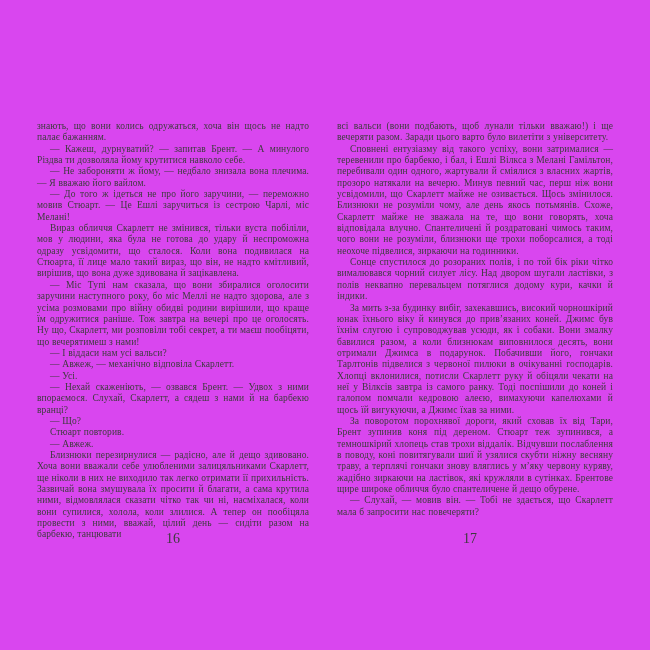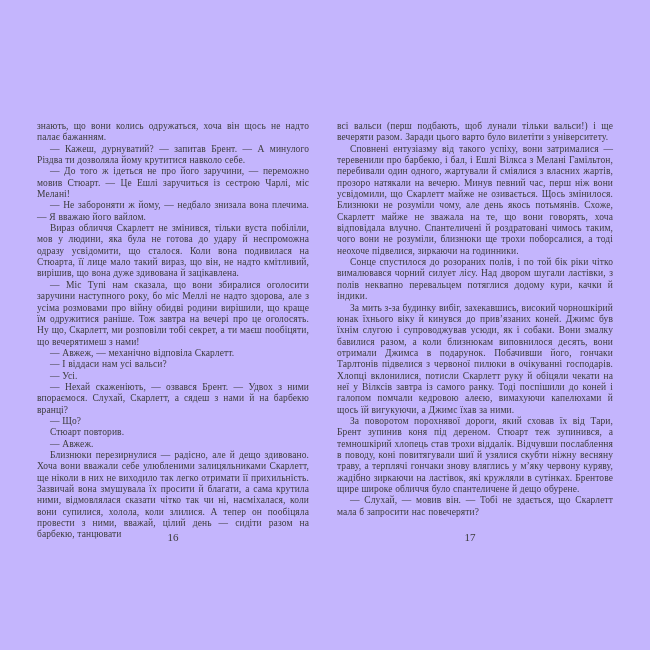--- a/index.html
+++ b/index.html
@@ -7,21 +7,21 @@
     padding: 0;
     width: 650px;
     height: 650px;
     background: #ffffff;
     overflow: hidden;
   }
   .spread {
     position: relative;
     width: 650px;
     height: 650px;
-    background: #c4b5fd;
+    background: #d946ef;
     font-family: "Liberation Serif", "DejaVu Serif", serif;
     color: #3c3c3c;
   }
   .page {
     position: absolute;
     top: 121px;
   }
   .page-left  { left: 37px;  width: 272px; }
   .page-right { left: 337px; width: 276px; }
   .page-text p.para {
@@ -32,53 +32,53 @@
     text-align: justify;
     letter-spacing: 0.1px;
     word-spacing: 0.2px;
   }
   .page-text p.para.indent { text-indent: 13px; }
   .page-number {
     position: absolute;
     top: 531px;
     width: inherit;
     text-align: center;
-    font-size: 11px;
+    font-size: 14px;
     color: #3c3c3c;
   }
   .page-number-left  { left: 37px;  width: 272px; }
   .page-number-right { left: 332px; width: 276px; }
 </style>
 </head>
 <body>
 
 <div class="spread">
 
   <div class="page page-left">
     <div class="page-text">
         <p class="para">знають, що вони колись одружаться, хоча він щось не надто палає бажанням.</p>
         <p class="para indent">— Кажеш, дурнуватий? — запитав Брент. — А минулого Різдва ти дозволяла йому крутитися навколо себе.</p>
+        <p class="para indent">— Не забороняти ж йому, — недбало знизала вона плечима. — Я вважаю його вайлом.</p>
         <p class="para indent">— До того ж ідеться не про його заручини, — переможно мовив Стюарт. — Це Ешлі заручиться із сестрою Чарлі, міс Мелані!</p>
-        <p class="para indent">— Не забороняти ж йому, — недбало знизала вона плечима. — Я вважаю його вайлом.</p>
         <p class="para indent">Вираз обличчя Скарлетт не змінився, тільки вуста побіліли, мов у людини, яка була не готова до удару й неспроможна одразу усвідомити, що сталося. Коли вона подивилася на Стюарта, її лице мало такий вираз, що він, не надто кмітливий, вирішив, що вона дуже здивована й зацікавлена.</p>
         <p class="para indent">— Міс Тупі нам сказала, що вони збиралися оголосити заручини наступного року, бо міс Меллі не надто здорова, але з усіма розмовами про війну обидві родини вирішили, що краще їм одружитися раніше. Тож завтра на вечері про це оголосять. Ну що, Скарлетт, ми розповіли тобі секрет, а ти маєш пообіцяти, що вечерятимеш з нами!</p>
+        <p class="para indent">— І віддаси нам усі вальси?</p>
         <p class="para indent">— Авжеж, — механічно відповіла Скарлетт.</p>
-        <p class="para indent">— І віддаси нам усі вальси?</p>
         <p class="para indent">— Усі.</p>
         <p class="para indent">— Нехай скаженіють, — озвався Брент. — Удвох з ними впораємося. Слухай, Скарлетт, а сядеш з нами й на барбекю вранці?</p>
         <p class="para indent">— Що?</p>
         <p class="para indent">Стюарт повторив.</p>
         <p class="para indent">— Авжеж.</p>
         <p class="para indent">Близнюки перезирнулися — радісно, але й дещо здивовано. Хоча вони вважали себе улюбленими залицяльниками Скарлетт, ще ніколи в них не виходило так легко отримати її прихильність. Зазвичай вона змушувала їх просити й благати, а сама крутила ними, відмовлялася сказати чітко так чи ні, насміхалася, коли вони супилися, холола, коли злилися. А тепер он пообіцяла провести з ними, вважай, цілий день — сидіти разом на барбекю, танцювати</p>
       </div>
   </div>
 
   <div class="page page-right">
     <div class="page-text">
-        <p class="para">всі вальси (перш подбають, щоб лунали тільки вальси!) і ще вечеряти разом. Заради цього варто було вилетіти з університету.</p>
+        <p class="para">всі вальси (вони подбають, щоб лунали тільки вважаю!) і ще вечеряти разом. Заради цього варто було вилетіти з університету.</p>
         <p class="para indent">Сповнені ентузіазму від такого успіху, вони затрималися — теревенили про барбекю, і бал, і Ешлі Вілкса з Мелані Гамільтон, перебивали один одного, жартували й сміялися з власних жартів, прозоро натякали на вечерю. Минув певний час, перш ніж вони усвідомили, що Скарлетт майже не озивається. Щось змінилося. Близнюки не розуміли чому, але день якось потьмянів. Схоже, Скарлетт майже не зважала на те, що вони говорять, хоча відповідала влучно. Спантеличені й роздратовані чимось таким, чого вони не розуміли, близнюки ще трохи поборсалися, а тоді неохоче підвелися, зиркаючи на годинники.</p>
         <p class="para indent">Сонце спустилося до розораних полів, і по той бік ріки чітко вималювався чорний силует лісу. Над двором шугали ластівки, з полів неквапно перевальцем потяглися додому кури, качки й індики.</p>
         <p class="para indent">За мить з-за будинку вибіг, захекавшись, високий чорношкірий юнак їхнього віку й кинувся до прив’язаних коней. Джимс був їхнім слугою і супроводжував усюди, як і собаки. Вони змалку бавилися разом, а коли близнюкам виповнилося десять, вони отримали Джимса в подарунок. Побачивши його, гончаки Тарлтонів підвелися з червоної пилюки в очікуванні господарів. Хлопці вклонилися, потисли Скарлетт руку й обіцяли чекати на неї у Вілксів завтра із самого ранку. Тоді поспішили до коней і галопом помчали кедровою алеєю, вимахуючи капелюхами й щось їй вигукуючи, а Джимс їхав за ними.</p>
         <p class="para indent">За поворотом порохнявої дороги, який сховав їх від Тари, Брент зупинив коня під дереном. Стюарт теж зупинився, а темношкірий хлопець став трохи віддалік. Відчувши послаблення в поводу, коні повитягували шиї й узялися скубти ніжну весняну траву, а терплячі гончаки знову вляглись у м’яку червону куряву, жадібно зиркаючи на ластівок, які кружляли в сутінках. Брентове щире широке обличчя було спантеличене й дещо обурене.</p>
         <p class="para indent">— Слухай, — мовив він. — Тобі не здається, що Скарлетт мала б запросити нас повечеряти?</p>
       </div>
   </div>
 
   <div class="page-number page-number-left">16</div>
 

